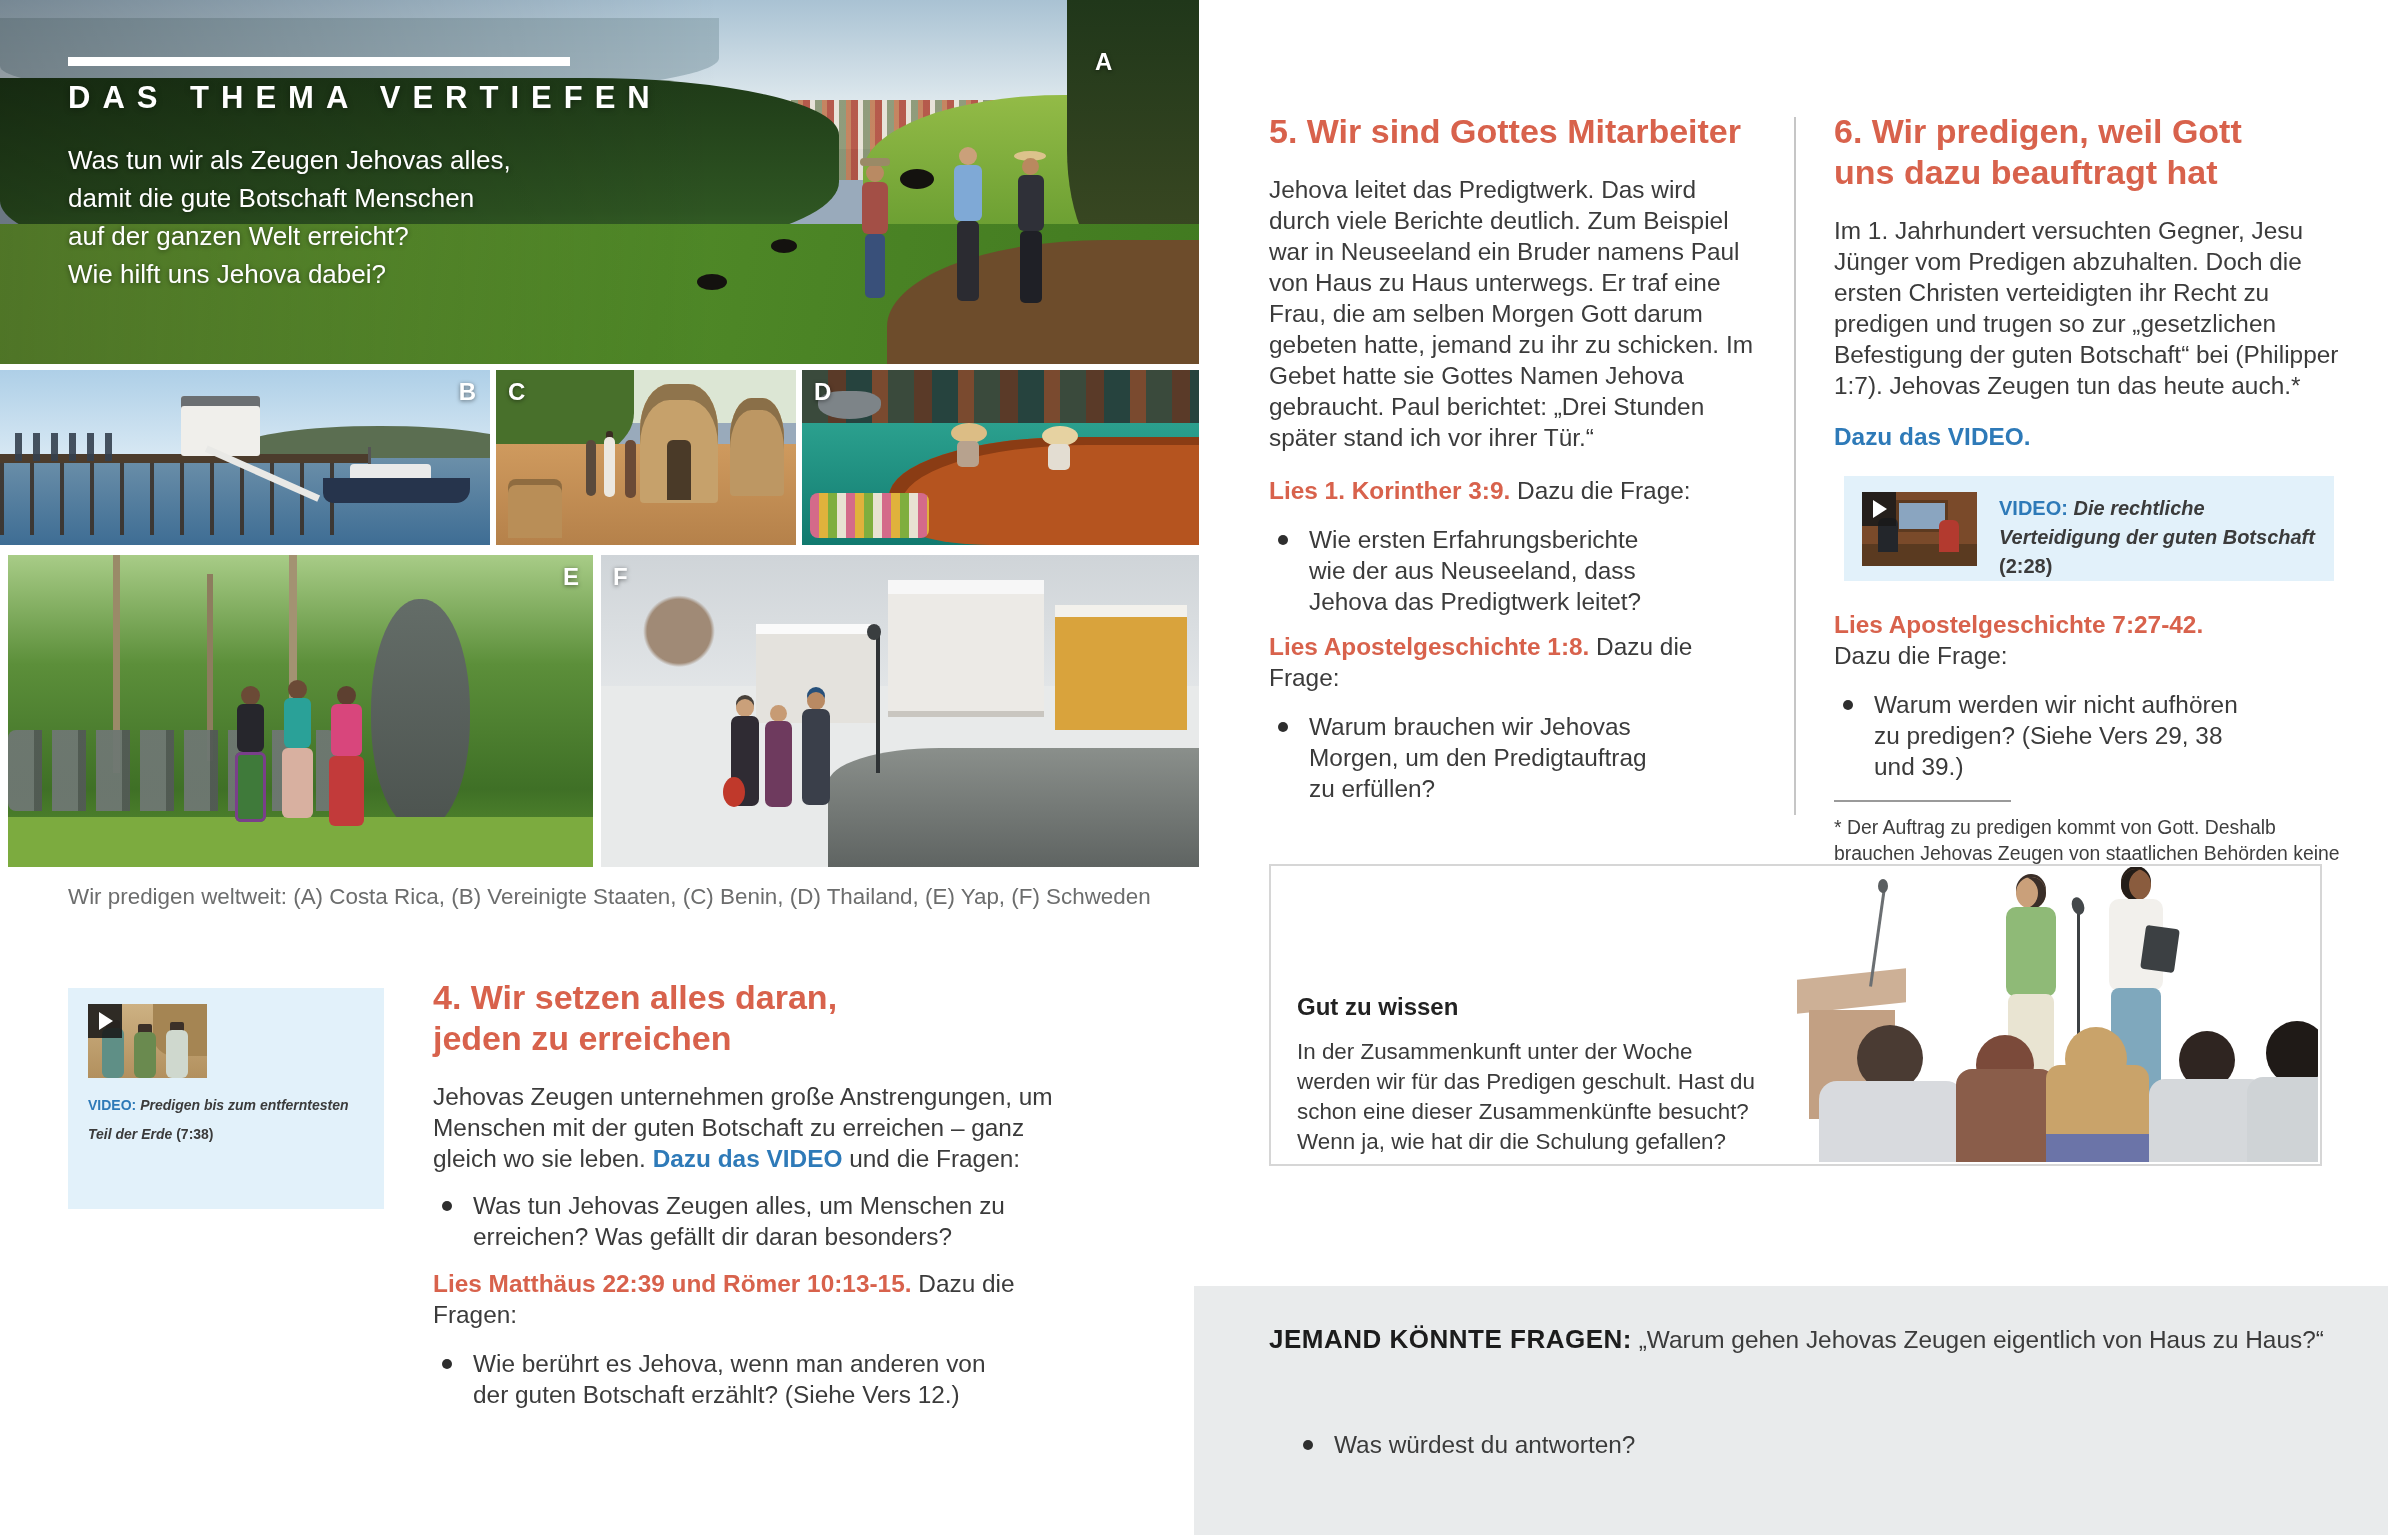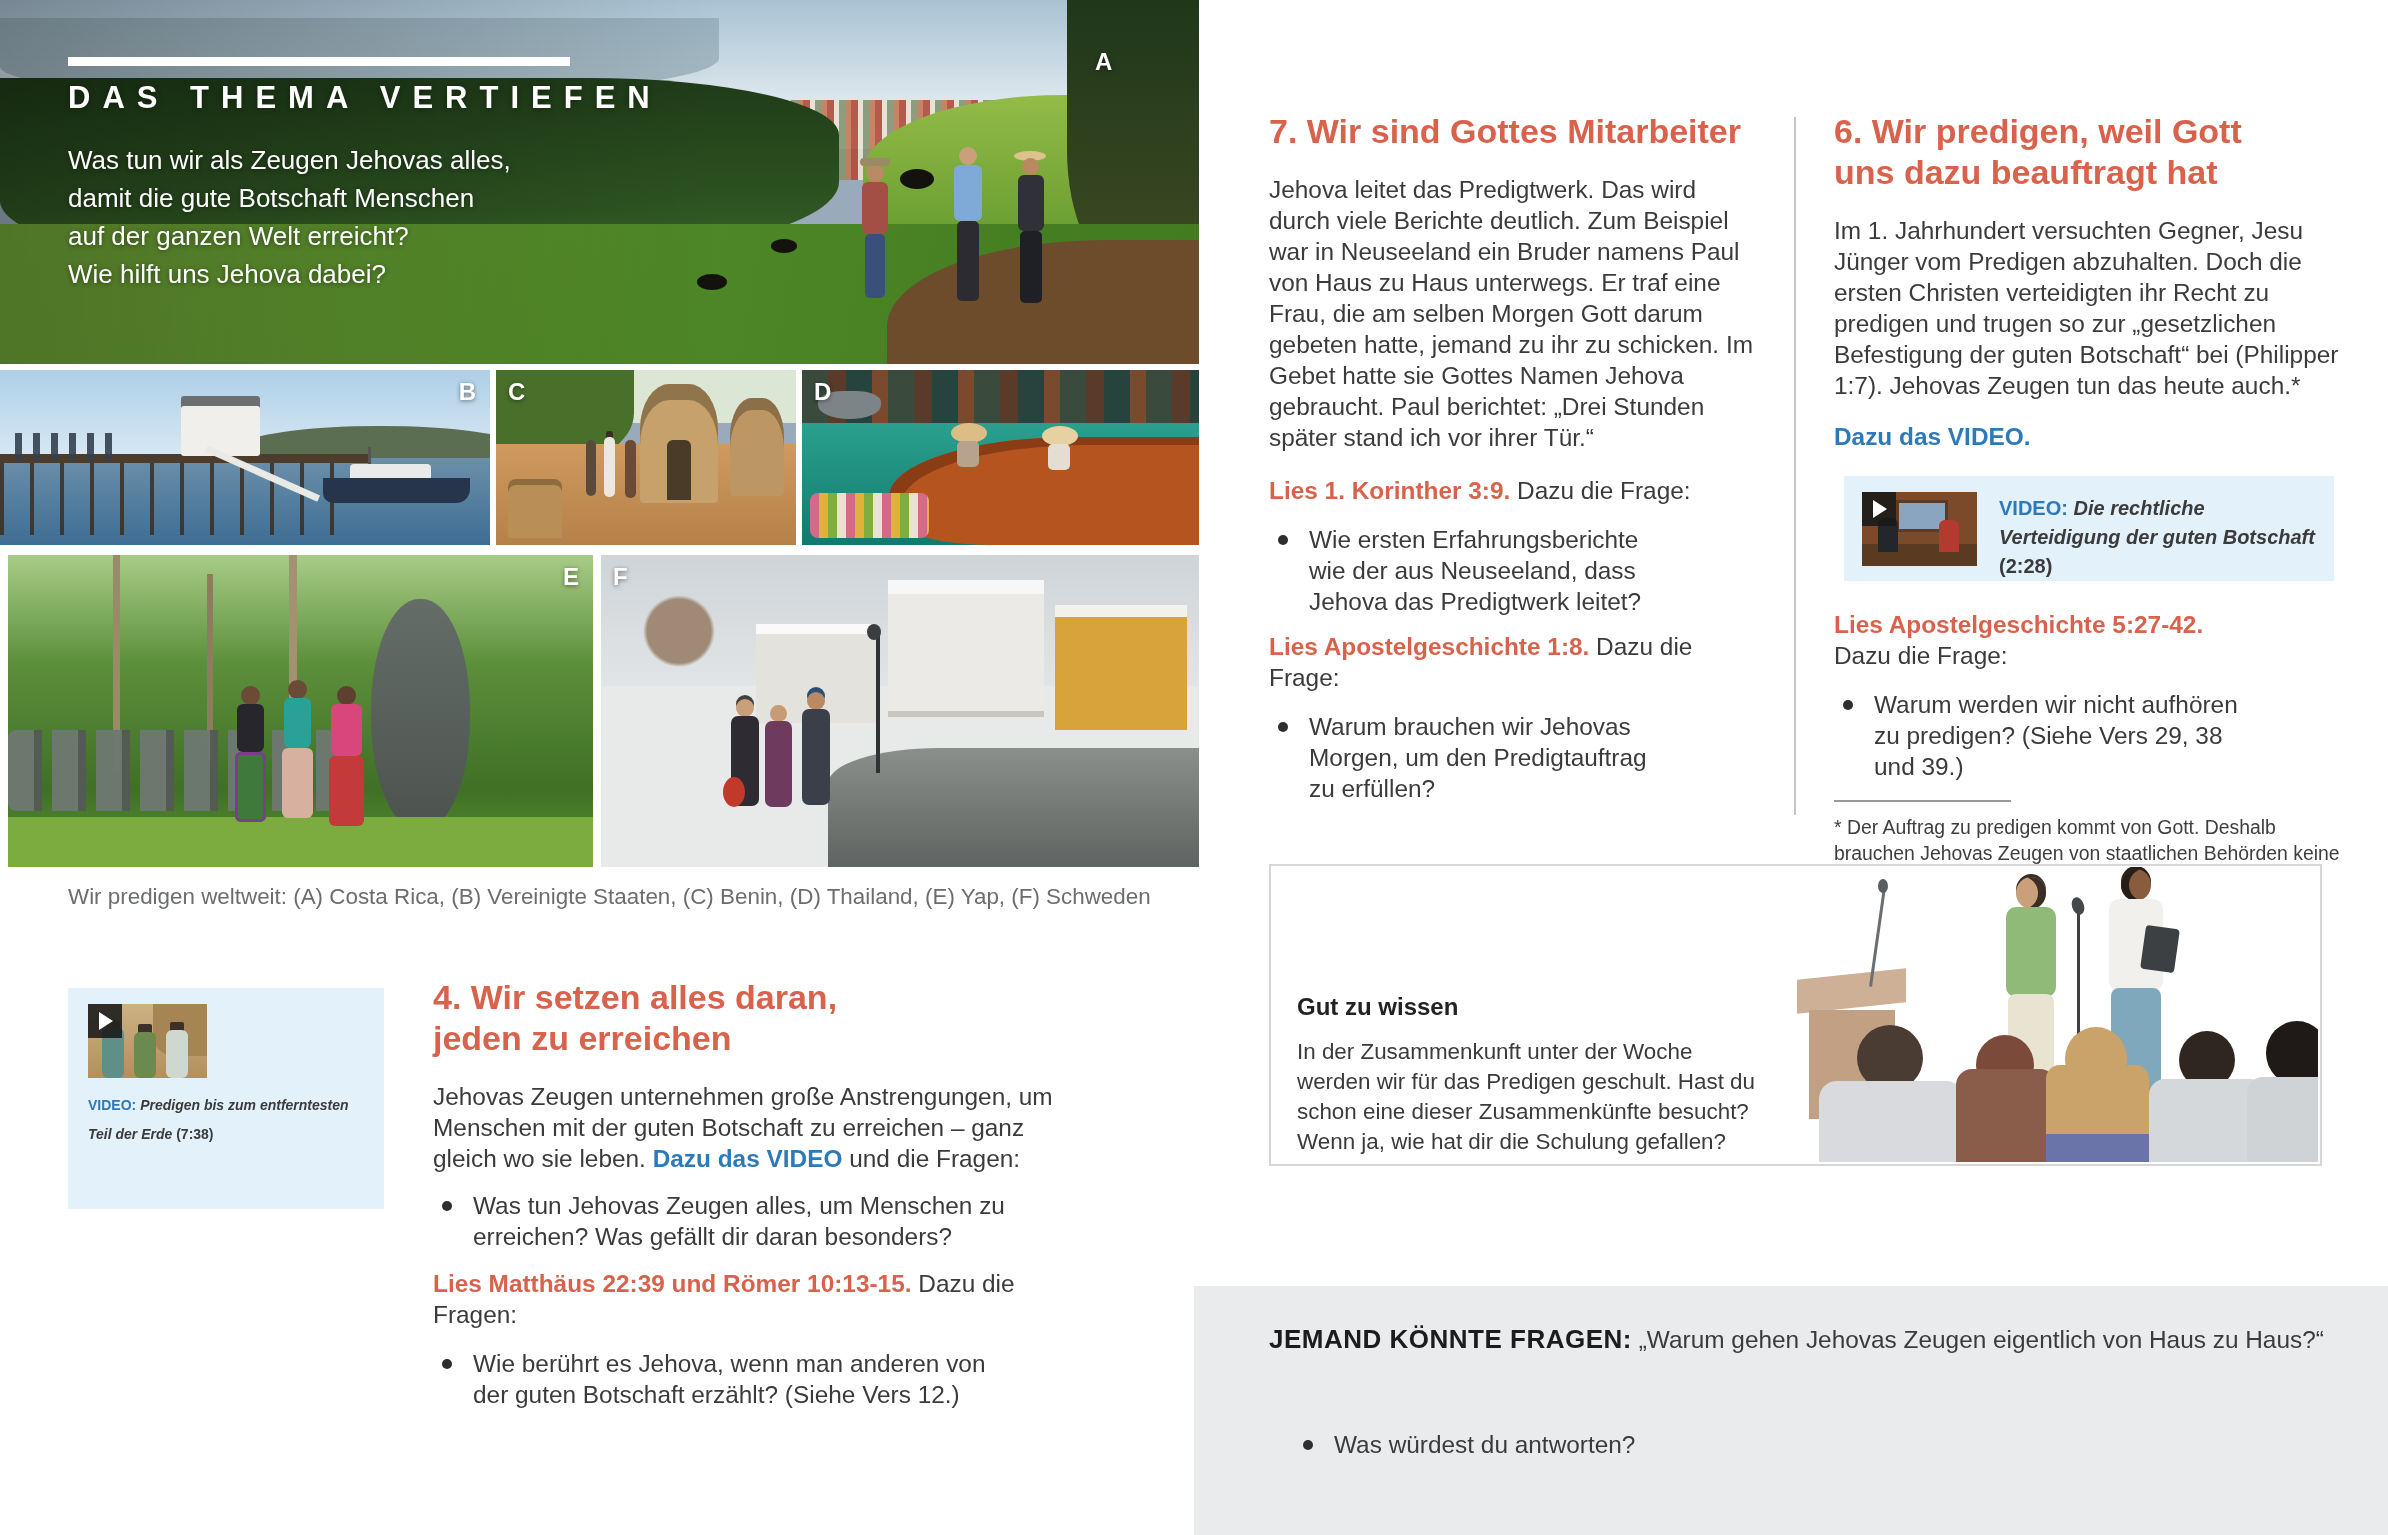--- a/index.html
+++ b/index.html
@@ -230,21 +230,21 @@
     </ul>
     <p class="body-t" style="margin-top:16px;">
       <span class="read">Lies Matthäus 22:39 und Römer 10:13-15.</span><span> Dazu die Fragen:</span>
     </p>
     <ul class="bullets body-t" style="margin-top:18px;width:649px;">
       <li style="width:577px;">Wie berührt es Jehova, wenn man anderen von der guten Botschaft erzählt? (Siehe Vers 12.)</li>
     </ul>
   </div>
 
   <div class="col" style="left:1269px;top:111px;width:484px;">
-    <h3 class="sec" style="white-space:normal;">7. Wir sind Gottes Mitarbeiter</h3>
+    <h3 class="sec" style="white-space:normal;">5. Wir sind Gottes Mitarbeiter</h3>
     <p class="body-t">Jehova leitet das Predigtwerk. Das wird durch viele Berichte deutlich. Zum Beispiel war in Neuseeland ein Bruder namens Paul von Haus zu Haus unterwegs. Er traf eine Frau, die am selben Morgen Gott darum gebeten hatte, jemand zu ihr zu schicken. Im Gebet hatte sie Gottes Namen Jehova gebraucht. Paul berichtet: „Drei Stunden später stand ich vor ihrer Tür.“</p>
     <p class="body-t" style="margin-top:22px;">
       <span class="read">Lies 1. Korinther 3:9.</span><span> Dazu die Frage:</span>
     </p>
     <ul class="bullets body-t" style="margin-top:18px;width:418px;">
       <li style="width:398px;">Wie ersten Erfahrungsberichte wie der aus Neuseeland, dass Jehova das Predigtwerk leitet?</li>
     </ul>
     <p class="body-t" style="margin-top:14px;">
       <span class="read">Lies Apostelgeschichte 1:8.</span><span> Dazu die Frage:</span>
     </p>
@@ -268,21 +268,21 @@
         <div class="abs" style="right:18px;bottom:14px;width:20px;height:32px;background:#b33a2f;border-radius:6px 6px 0 0;"></div>
         <div class="play"></div>
       </div>
       <div class="vlabel" style="position:absolute;left:155px;top:18px;width:318px;font-size:20px;">
         <span class="blue">VIDEO: </span>
         <span class="vtitle">Die rechtliche Verteidigung der guten Botschaft</span>
         <span>(2:28)</span>
       </div>
     </div>
     <p class="body-t" style="margin-top:28px;">
-      <span class="read" style="display:block;">Lies Apostelgeschichte 5:27-42.</span>
+      <span class="read" style="display:block;">Lies Apostelgeschichte 7:27-42.</span>
       <span>Dazu die Frage:</span>
     </p>
     <ul class="bullets body-t" style="margin-top:18px;width:448px;">
       <li style="width:428px;">Warum werden wir nicht aufhören zu predigen? (Siehe Vers 29, 38 und 39.)</li>
     </ul>
     <div class="foot-rule"></div>
     <p class="footnote" style="width:521px;">* Der Auftrag zu predigen kommt von Gott. Deshalb brauchen Jehovas Zeugen von staatlichen Behörden keine Erlaubnis, um die gute Botschaft bekannt zu machen.</p>
   </div>
 
   <div class="knowbox">

